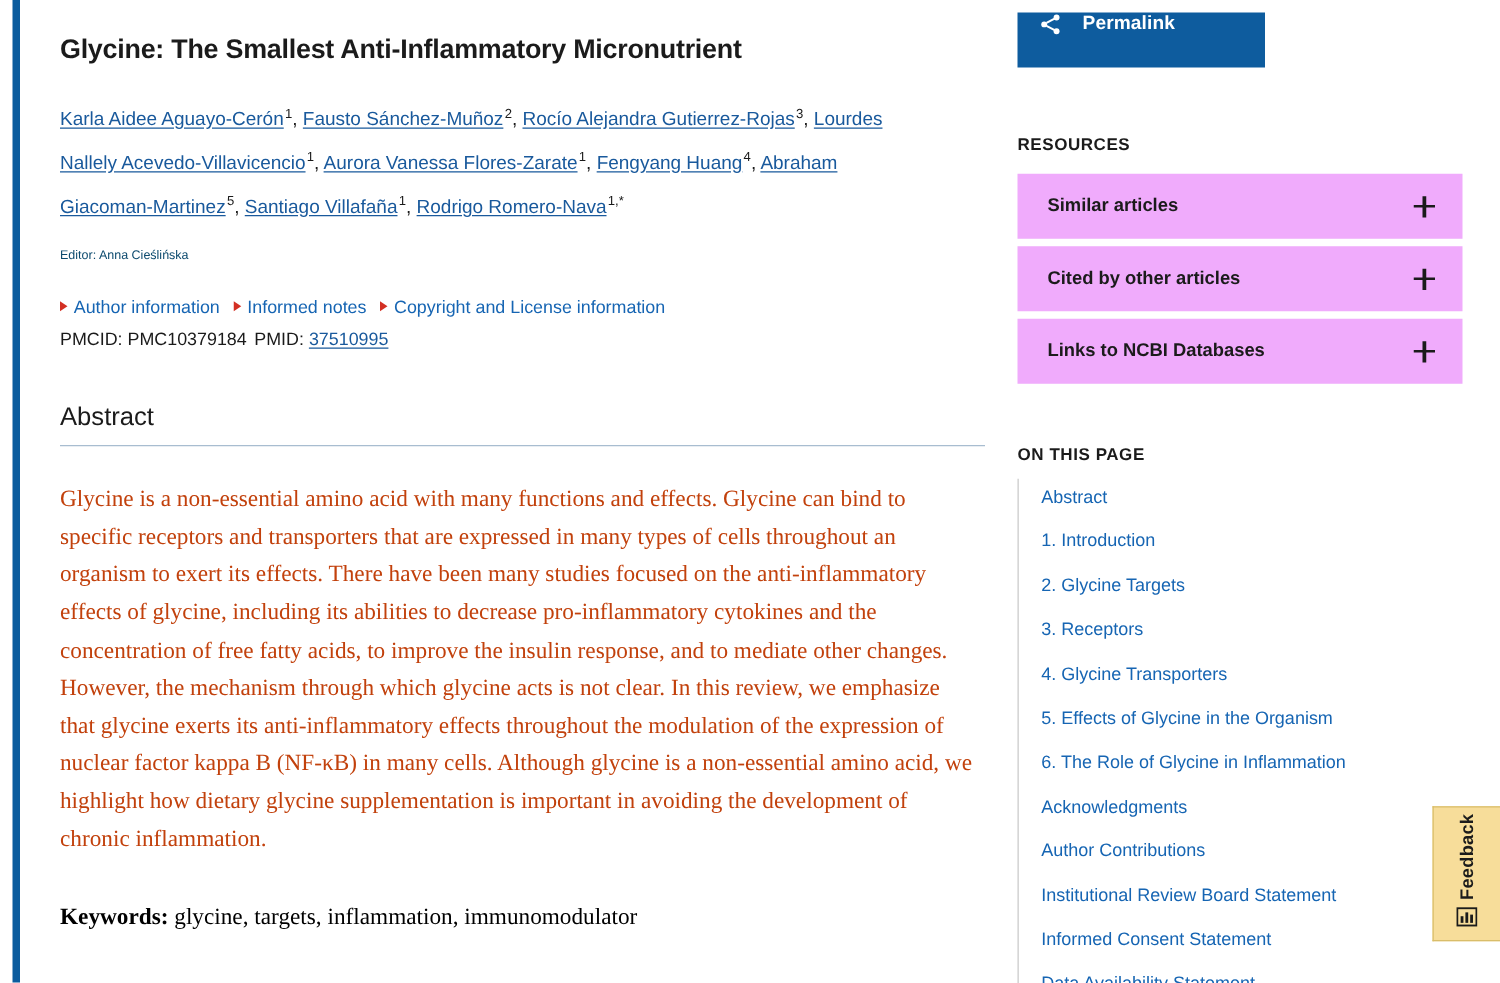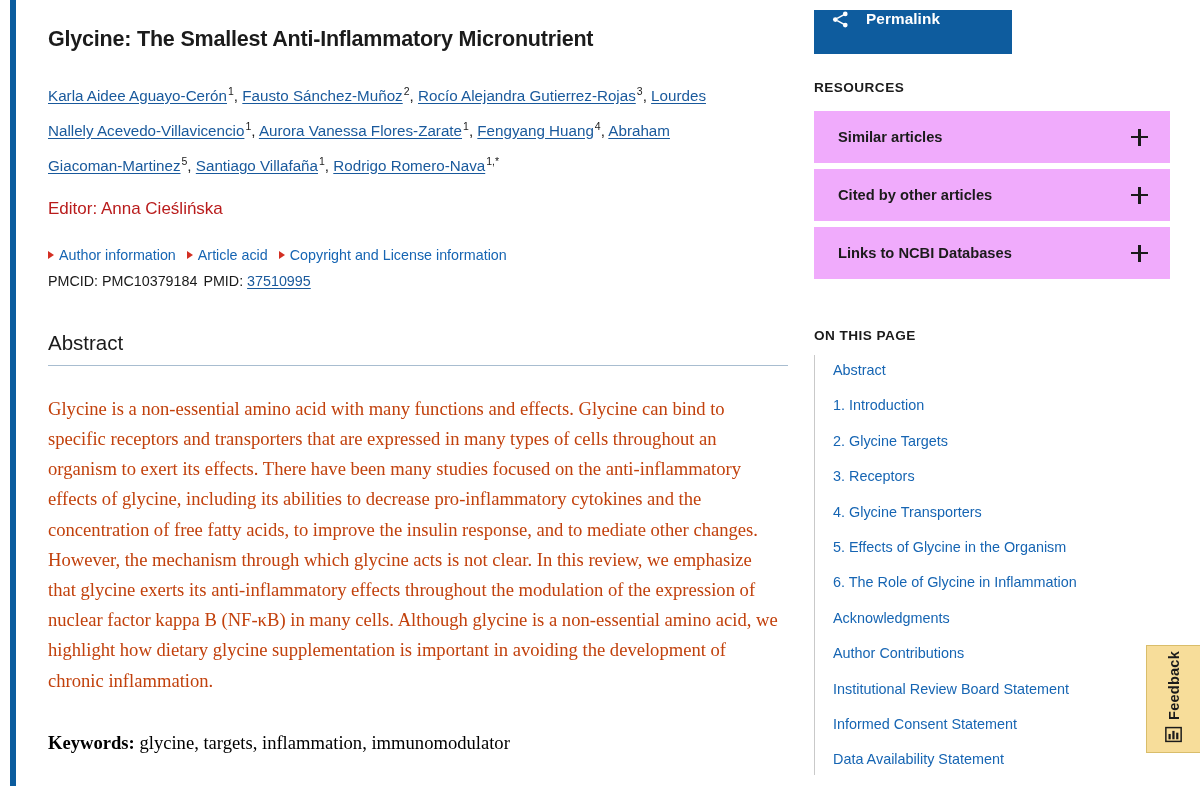--- a/index.html
+++ b/index.html
@@ -70,22 +70,22 @@
   .author-sup {
     font-size: 10.5px;
     vertical-align: super;
     color: #1a1a1a;
     padding-left: 1px;
   }
   .author-sep { color: #1a1a1a; }
 
   
   #editor-line {
-    font-size: 17px;
-    color: #b91c1c;
+    font-size: 10px;
+    color: #0c4a6e;
     margin: 18px 0 0 0;
   }
 
   
   #disclosure-row {
     margin: 28px 0 0 0;
     font-size: 14.3px;
     display: flex;
     align-items: baseline;
   }
@@ -175,21 +175,21 @@
   }
 
   
   .sidebar-heading {
     font-size: 13.6px;
     font-weight: bold;
     letter-spacing: 0.45px;
     color: #1b1b1b;
     margin: 0;
   }
-  #resources-heading { margin-top: 26px; }
+  #resources-heading { margin-top: 54px; }
   #onthispage-heading { margin-top: 49px; }
 
   
   #resources-accordion {
     margin-top: 16px;
     width: 356px;
   }
   .accordion-item {
     background: #f0abfc;
     height: 52px;
@@ -286,21 +286,21 @@
 
     <div id="editor-line">Editor: Anna Cieślińska</div>
 
     <div id="disclosure-row">
         <span class="disclosure-item">
           <span class="tri"></span>
           <span class="disclosure-label">Author information</span>
         </span>
         <span class="disclosure-item">
           <span class="tri"></span>
-          <span class="disclosure-label">Article acid</span>
+          <span class="disclosure-label">Informed notes</span>
         </span>
         <span class="disclosure-item">
           <span class="tri"></span>
           <span class="disclosure-label">Copyright and License information</span>
         </span>
       </div>
 
     <div id="ids-row">
       <span>PMCID: PMC10379184</span><span class="id-gap"></span><span>PMID:</span>
       <span class="pmid-link">37510995</span>

